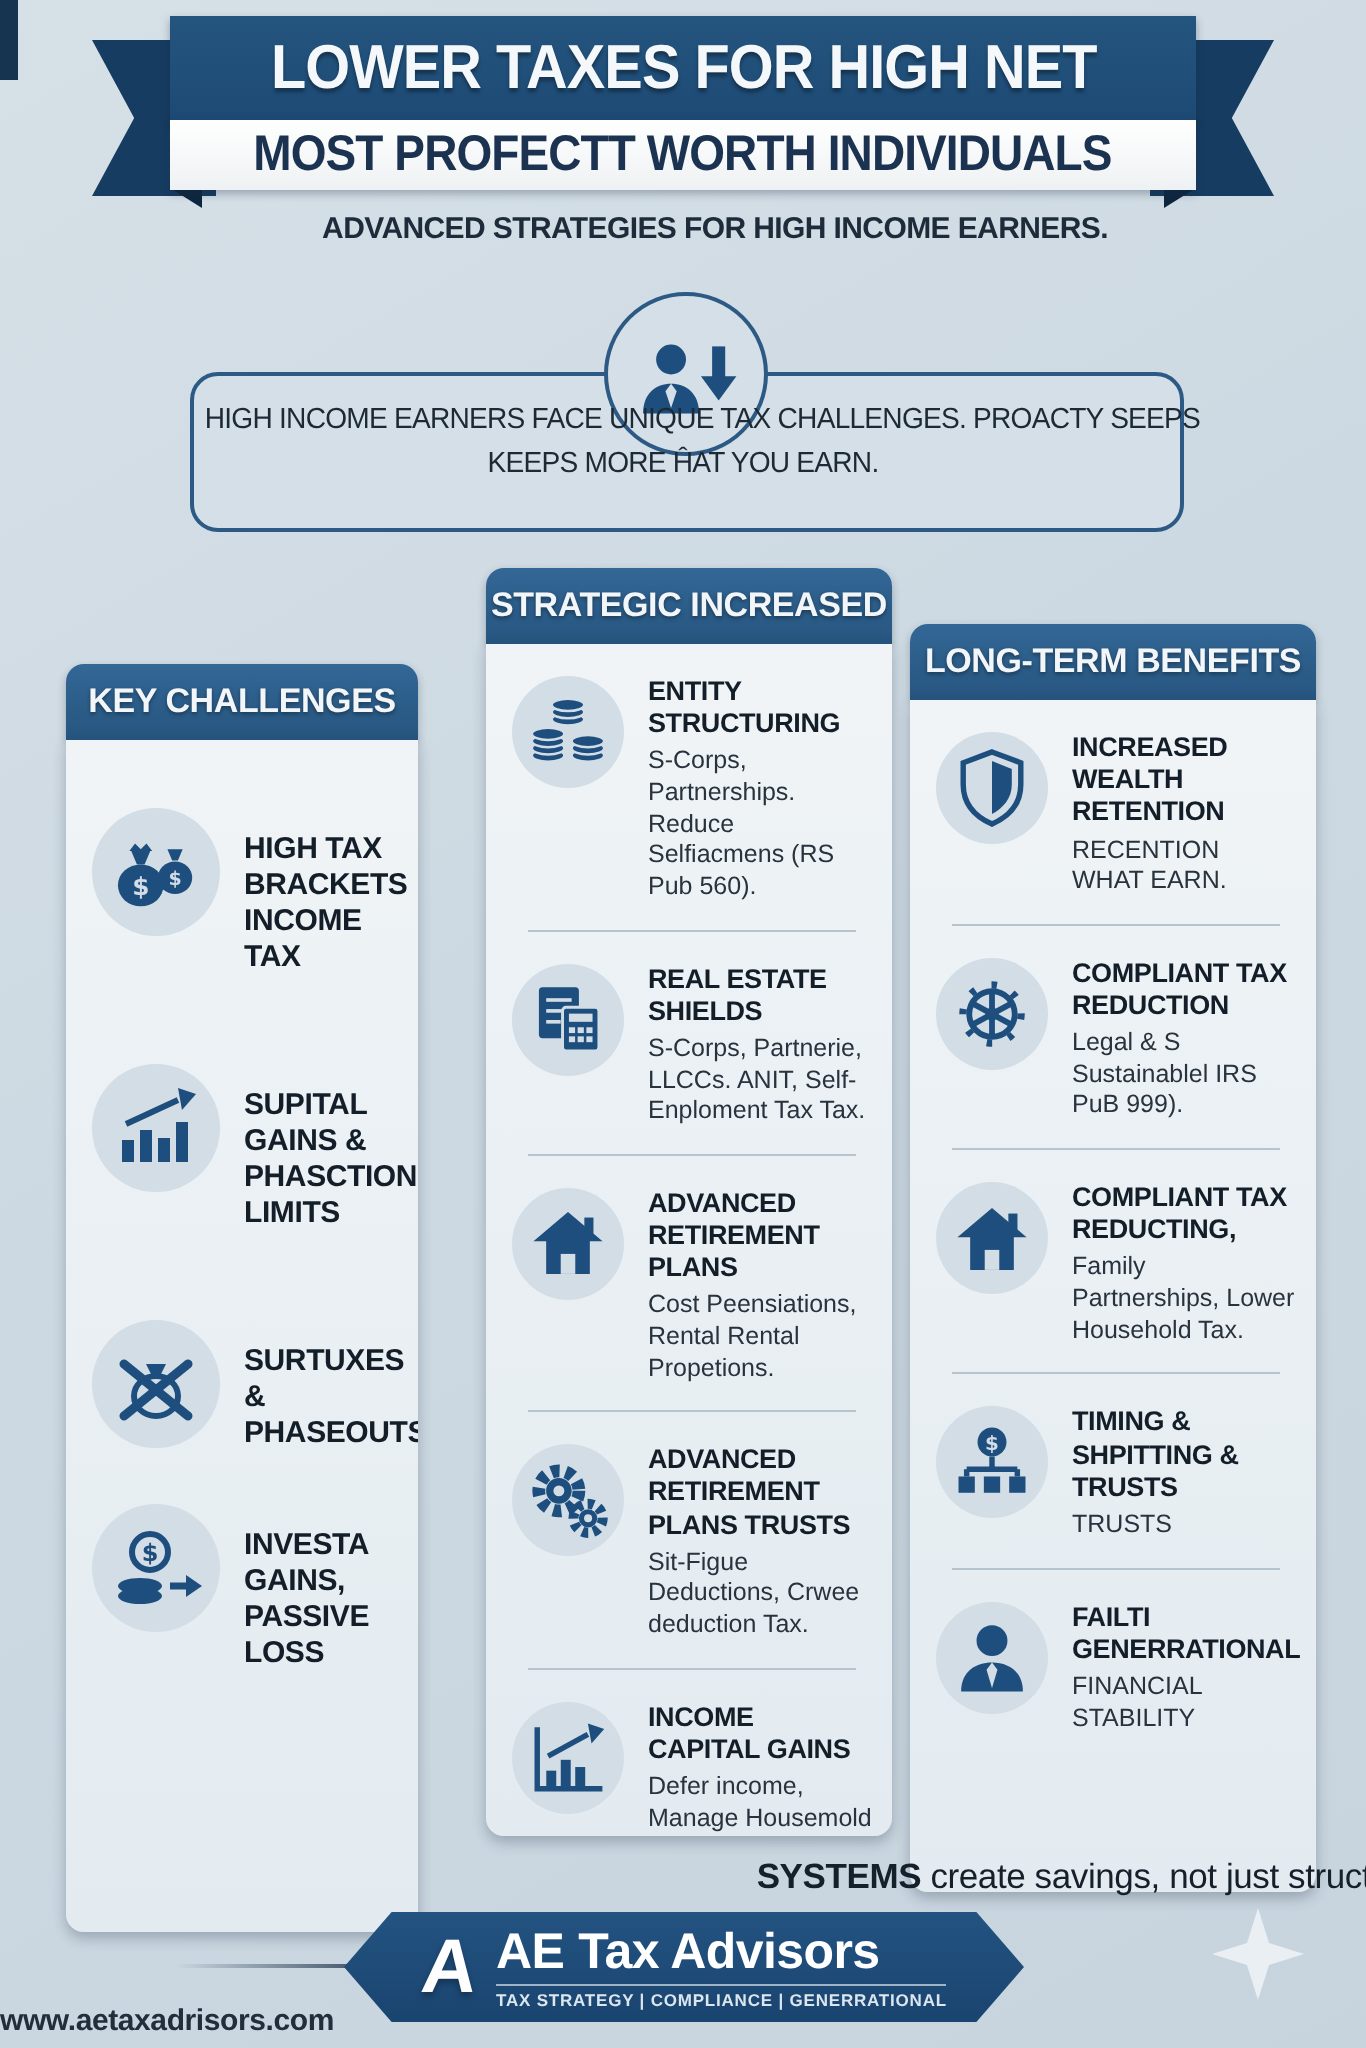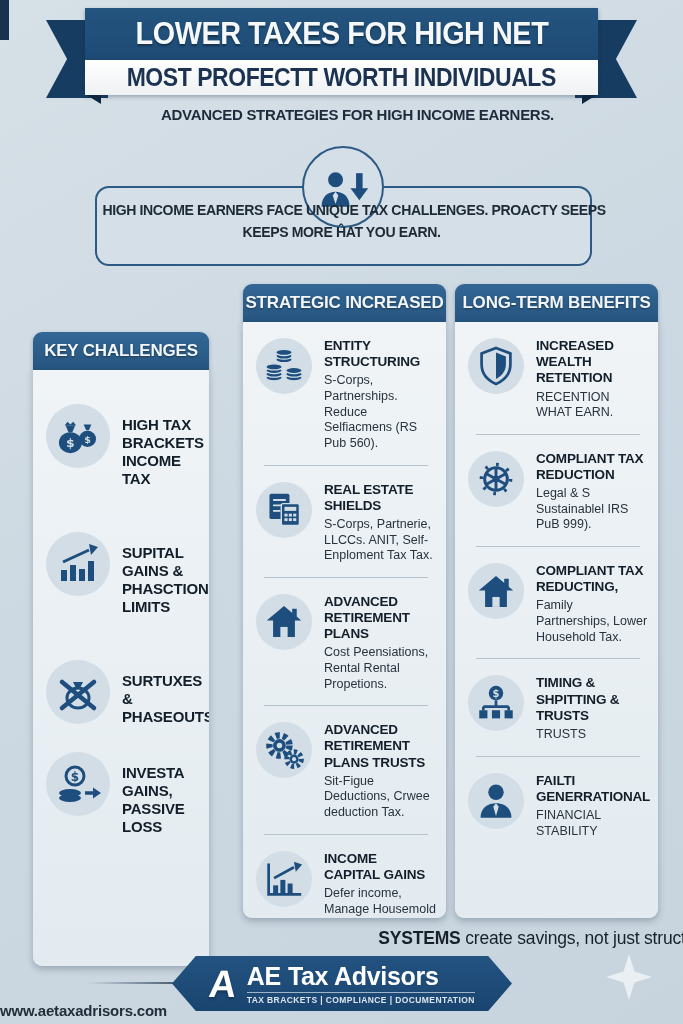--- a/index.html
+++ b/index.html
@@ -44,28 +44,28 @@
     border:2px solid #2d5a84;border-radius:14px;background:#d4dfe7;
   }
   .callout-notch{
     position:absolute;left:302px;top:146px;width:78px;height:78px;border-radius:50%;
     border:2px solid #2d5a84;background:#d4dfe7;
     display:flex;align-items:center;justify-content:center;
   }
   .callout-notch svg{margin-top:6px;}
   .callout-text{
     position:absolute;left:95px;top:200px;width:493px;text-align:center;
-    font-size:14.5px;font-weight:bold;color:#1d2a36;letter-spacing:-.4px;line-height:1.5;
+    font-size:14.5px;font-weight:normal;color:#1d2a36;letter-spacing:-.4px;line-height:1.5;
   }
   .callout-text div{white-space:nowrap;transform:scaleX(.97);}
   
   .col{position:absolute;top:284px;}
   .col-1{left:33px;width:176px;margin-top:48px;}
   .col-2{left:243px;width:203px;}
-  .col-3{left:455px;width:203px;}
+  .col-3{left:455px;width:203px;margin-top:28px;}
   .col-header{
     height:38px;border-radius:9px 9px 0 0;
     background:linear-gradient(#336796,#26557f);
     display:flex;align-items:center;justify-content:center;
     color:#f2f6f9;font-size:17px;font-weight:bold;letter-spacing:-.2px;
     text-shadow:0 1px 2px rgba(0,0,0,.4);
     box-shadow:0 2px 4px rgba(20,40,60,.3);
   }
   .col-body{
     height:596px;border-radius:0 0 9px 9px;overflow:hidden;
@@ -431,21 +431,21 @@
   </div>
 
   <div class="foot-line"></div>
 
   <div class="banner">
     <div class="logo-a">A</div>
     <div class="brand-text">
       <div class="brand-name">
         <span class="ae">AE</span><span class="rest">Tax Advisors</span>
       </div>
-      <div class="brand-sub">TAX BRACKETS | COMPLIANCE | DOCUMENTATION</div>
+      <div class="brand-sub">TAX STRATEGY | COMPLIANCE | GENERRATIONAL</div>
     </div>
   </div>
 
   <div class="sparkle"></div>
 
   <div class="website">www.aetaxadrisors.com</div>
 
 </div>
 
 </body></html>

